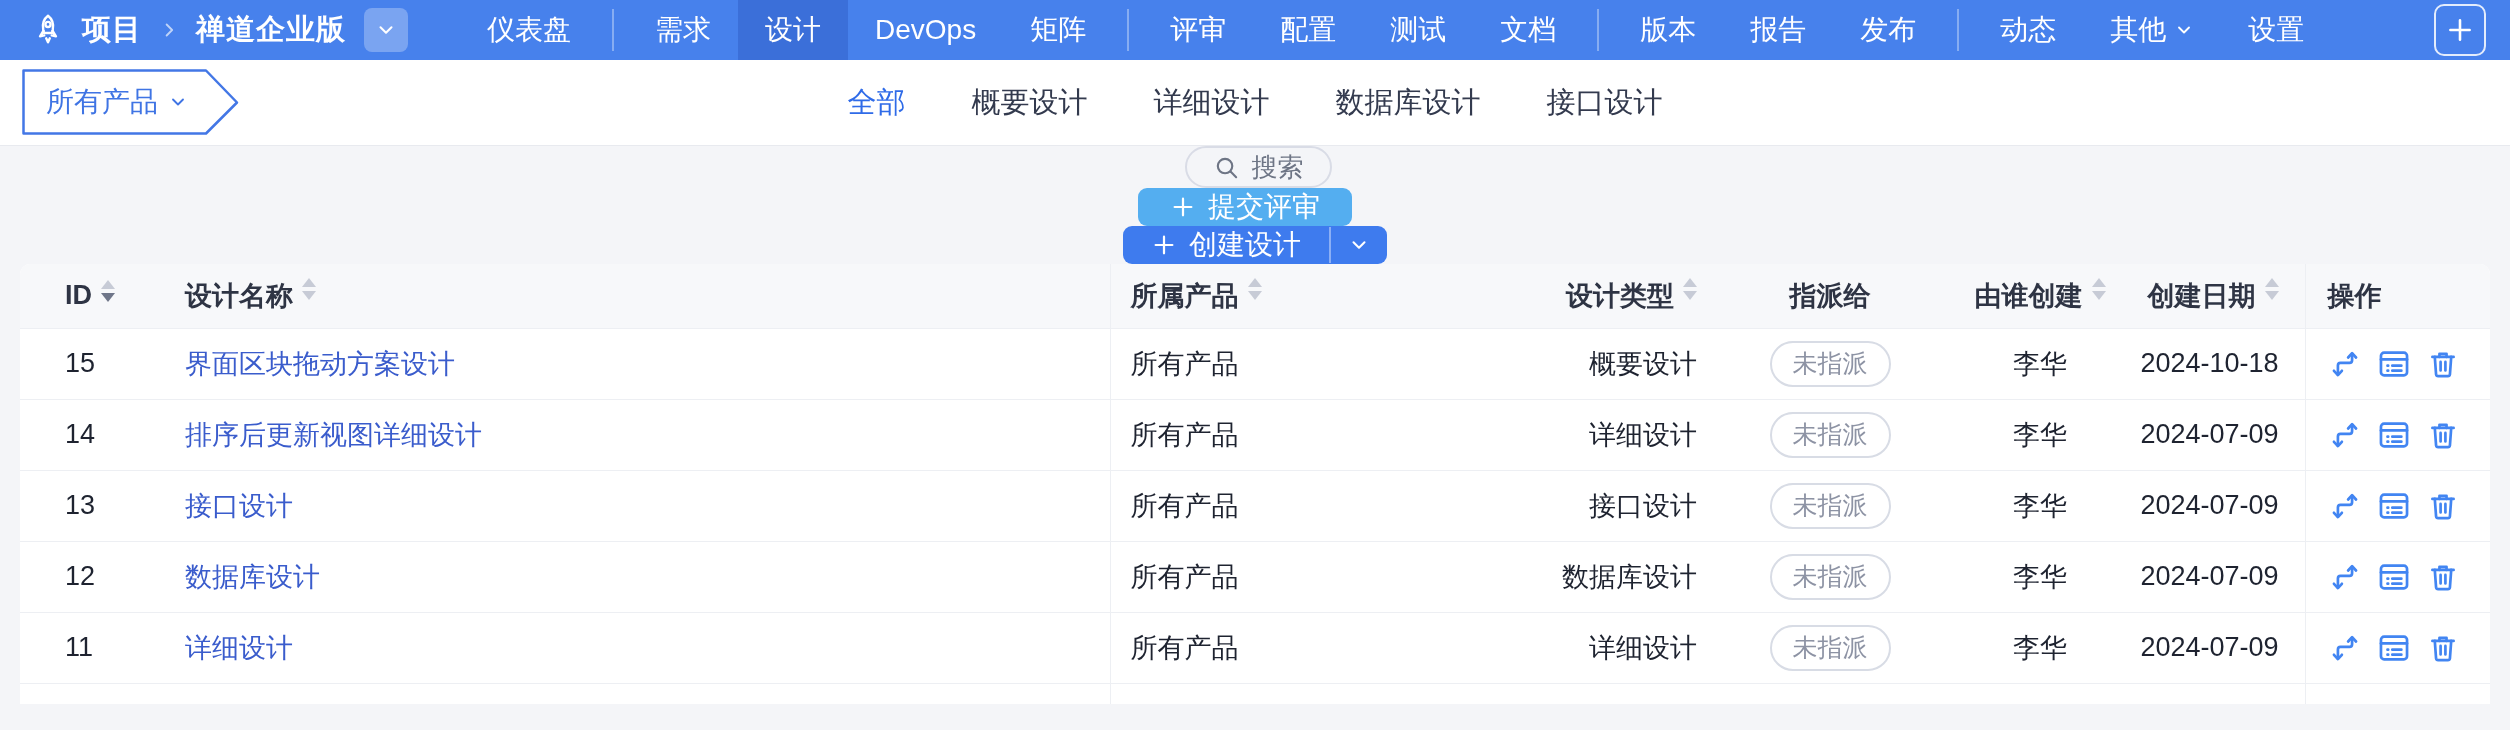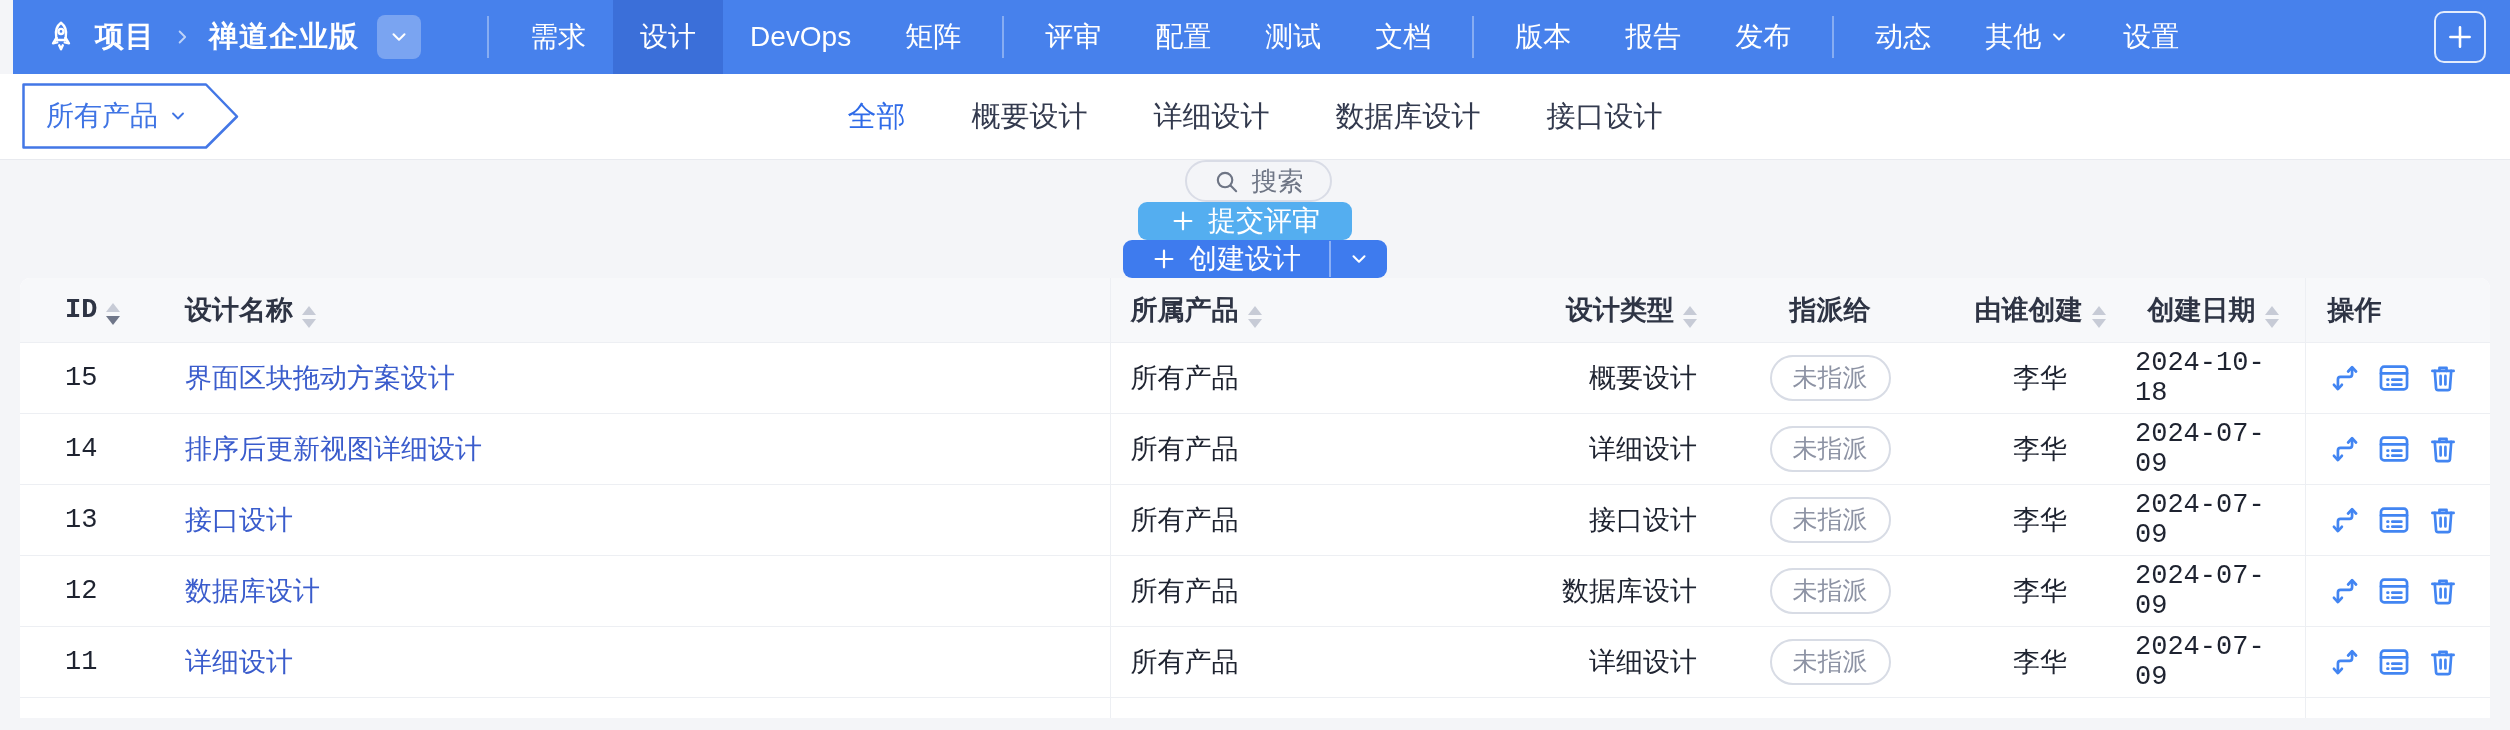--- a/index.html
+++ b/index.html
@@ -10,21 +10,21 @@
     --link:#3a5ccc;
     --avatar-bg:#a4bb70;
     --tab-active:#2f6be8;
     --page-bg:#f4f5f8;
   }
   *{box-sizing:border-box;margin:0;padding:0}
   html,body{width:2510px;height:730px;overflow:hidden}
   body{background:var(--page-bg);font-family:"Liberation Sans","DejaVu Sans",sans-serif;}
 
   
-  .navbar{height:74px;background:var(--navbar-bg);display:flex;align-items:stretch;color:#fff;margin-left:13px;}
+  .navbar{height:60px;background:var(--navbar-bg);display:flex;align-items:stretch;color:#fff;}
   .nav-brand{display:flex;align-items:center;padding-left:30px;gap:16px;flex:0 0 auto;}
   .brand-rocket{width:36px;height:36px;color:#fff;}
   .brand-text{font-size:29px;font-weight:600;letter-spacing:1px;}
   .brand-crumb-chevron{width:22px;height:22px;color:rgba(255,255,255,.65);}
   .brand-chip{width:44px;height:44px;border-radius:8px;background:rgba(255,255,255,.28);
     display:flex;align-items:center;justify-content:center;margin-left:2px;cursor:pointer;}
   .brand-chip svg{width:22px;height:22px;color:#fff;}
 
   .nav-menu{display:flex;align-items:stretch;margin-left:52px;flex:1 1 auto;}
   .nav-item{display:flex;align-items:center;gap:8px;padding:0 27px;font-size:28px;font-weight:500;cursor:pointer;white-space:nowrap;}
@@ -66,21 +66,21 @@
 
   
   .table-card{margin:0 20px;background:#fff;border-radius:10px 10px 0 0;overflow:hidden;height:440px;}
   table{width:100%;border-collapse:collapse;table-layout:fixed;}
   thead th{height:64px;background:#f7f8fa;border-bottom:1px solid #edeff3;
     font-size:27px;font-weight:700;color:#2e3444;text-align:left;}
   tbody td{height:71px;border-top:1px solid #edeff3;font-size:27px;color:#1e2330;background:#fff;}
   tbody tr:first-child td{border-top:none;}
   .bdr{border-right:1px solid #edeff3;}
   .bdl{border-left:1px solid #edeff3;}
-  .cell{display:flex;align-items:flex-end;font-family:Liberation Mono, monospace;}
+  .cell{display:flex;align-items:flex-start;}
   .al .cell{justify-content:flex-start;}
   .ar .cell{justify-content:flex-end;}
   .ac .cell{justify-content:center;}
   th.c0,td.c0{padding-left:45px;}
   th.c1,td.c1{padding-left:65px;}
   th.c2,td.c2{padding-left:20px;}
   th.c3,td.c3{padding-right:18px;}
   th.c6,td.c6{padding-right:26px;}
   th.c7,td.c7{padding-left:22px;}
   .sorter{display:inline-flex;flex-direction:column;gap:4px;margin-left:9px;}
@@ -116,20 +116,23 @@
     </span>
     <span class="brand-text">禅道企业版</span>
     <span class="brand-chip">
       <svg viewBox="0 0 28 28" fill="none" stroke="currentColor" stroke-width="2.6" stroke-linecap="round" stroke-linejoin="round">
         <polyline points="7 10.5 14 17.5 21 10.5"></polyline>
       </svg>
     </span>
   </div>
 
   <div class="nav-menu">
+      <div class="nav-item">
+        <span>仪表盘</span>
+      </div>
       <div class="nav-divider"></div>
       <div class="nav-item">
         <span>需求</span>
       </div>
       <div class="nav-item active">
         <span>设计</span>
       </div>
       <div class="nav-item">
         <span>DevOps</span>
       </div>

